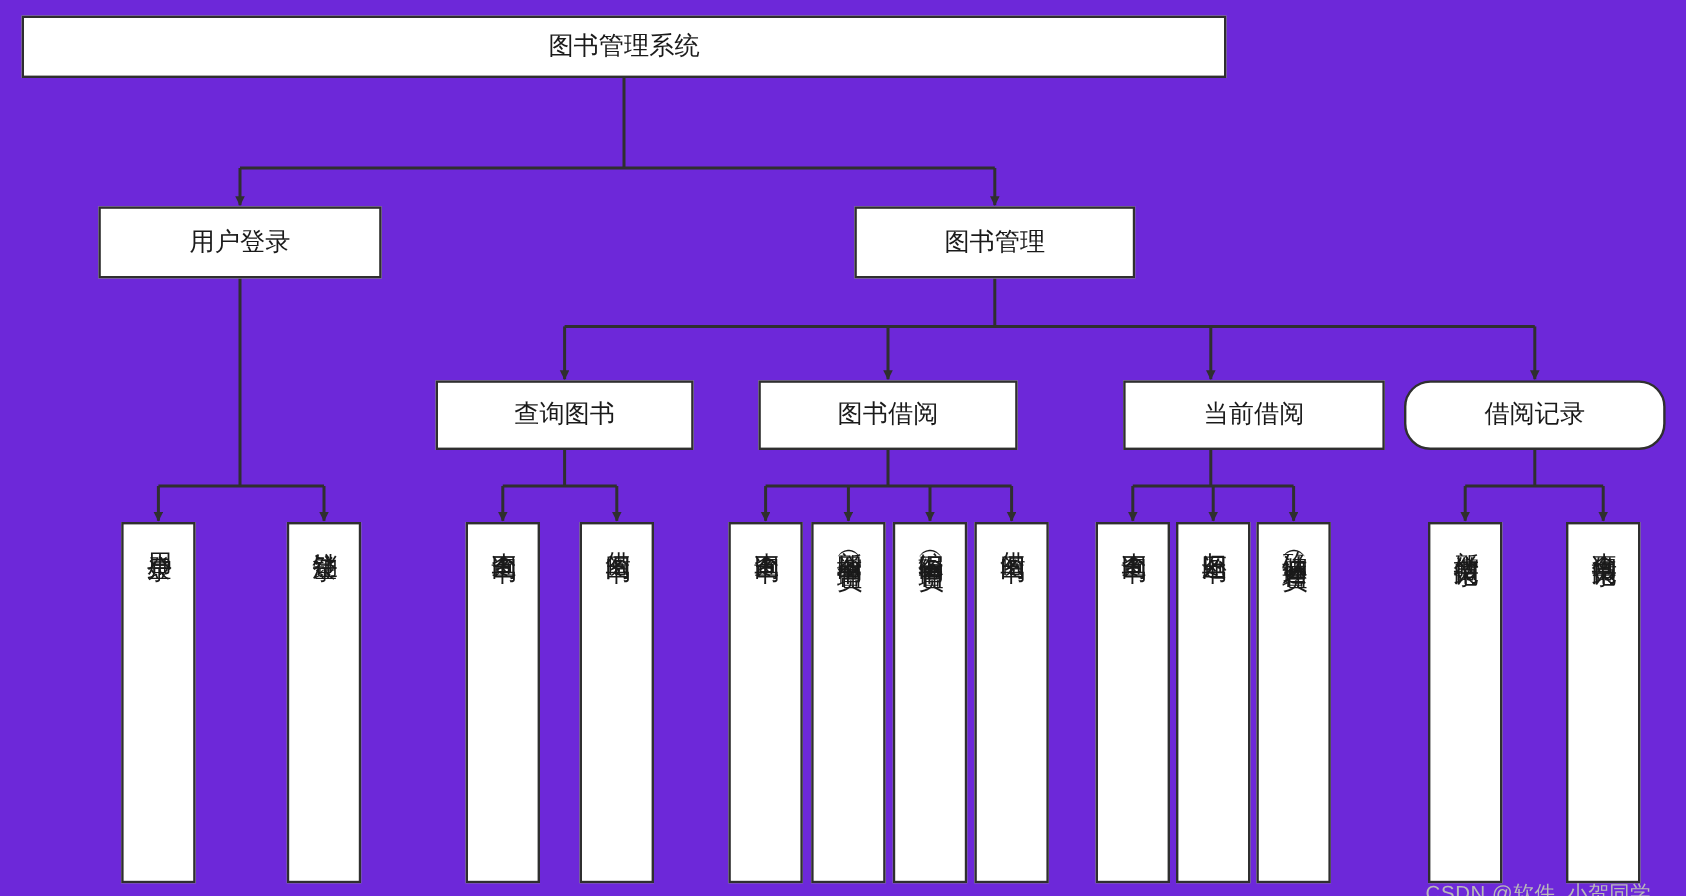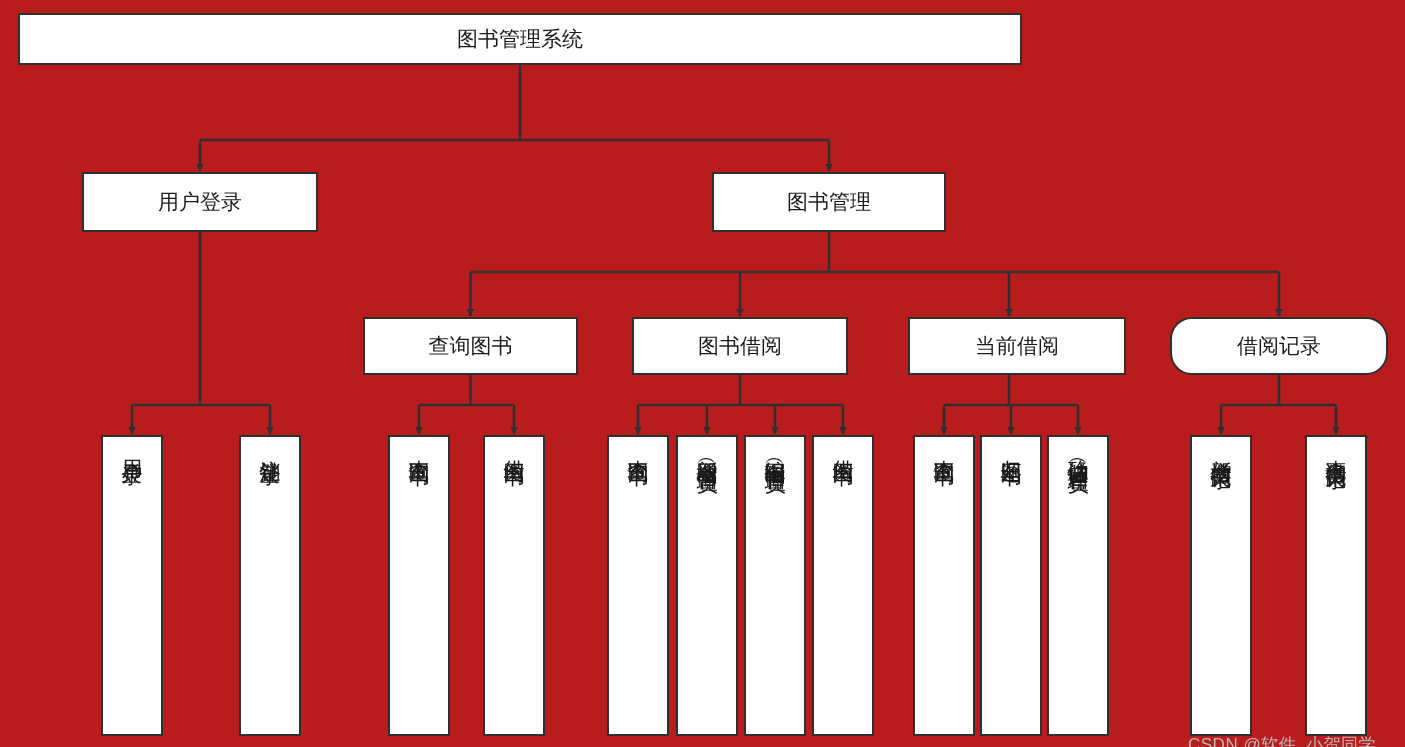--- a/index.html
+++ b/index.html
@@ -1,17 +1,17 @@
 <!DOCTYPE html>
 <html><head>
 <meta charset="utf-8">
 <style>
   html,body{margin:0;padding:0;background:#ffffff;}
   body{font-family:"Liberation Sans","DejaVu Sans",sans-serif;}
-  #canvas{position:relative;width:1405px;height:747px;background:#b91c1c;overflow:hidden;}
+  #canvas{position:relative;width:1405px;height:747px;background:#6d28d9;overflow:hidden;}
   svg.connectors{position:absolute;left:0;top:0;width:1405px;height:747px;pointer-events:none;}
   .node{position:absolute;box-sizing:border-box;background:#ffffff;border:2px solid #2f2f2f;
         display:flex;align-items:center;justify-content:center;}
   .node .label{color:#1a1a1a;text-align:center;line-height:1.18;white-space:pre-line;}
   .node.horiz .label{font-size:21px;}
   .node.vert{align-items:flex-start;justify-content:center;padding-top:6px;}
   .node.vert .label{writing-mode:vertical-rl;text-orientation:upright;font-size:21px;
         letter-spacing:2px;line-height:1.05;}
   .watermark{position:absolute;color:#b9b9b9;font-size:17px;white-space:nowrap;
         letter-spacing:0.5px;}
@@ -71,21 +71,21 @@
       </div>
       <div class="node horiz" style="left: 712px; top: 172px; width: 234px; height: 60px; border-color: rgb(47, 47, 47); background: rgb(255, 255, 255);">
         <span class="label" style="color: rgb(26, 26, 26); text-align: center;">图书管理</span>
       </div>
       <div class="node horiz" style="left: 363px; top: 317px; width: 215px; height: 58px; border-color: rgb(47, 47, 47); background: rgb(255, 255, 255);">
         <span class="label" style="color: rgb(26, 26, 26);">查询图书</span>
       </div>
       <div class="node horiz" style="left: 632px; top: 317px; width: 216px; height: 58px; border-color: rgb(47, 47, 47); background: rgb(255, 255, 255);">
         <span class="label" style="color: rgb(26, 26, 26);">图书借阅</span>
       </div>
-      <div class="node horiz" style="left: 908px; top: 317px; width: 218px; height: 58px; border-color: rgb(47, 47, 47); background: rgb(255, 255, 255);">
+      <div class="node horiz" style="left: 936px; top: 317px; width: 218px; height: 58px; border-color: rgb(47, 47, 47); background: rgb(255, 255, 255);">
         <span class="label" style="color: rgb(26, 26, 26);">当前借阅</span>
       </div>
       <div class="node horiz" style="left: 1170px; top: 317px; width: 218px; height: 58px; border-color: rgb(47, 47, 47); background: rgb(255, 255, 255); border-radius: 22px;">
         <span class="label" style="color: rgb(26, 26, 26);">借阅记录</span>
       </div>
       <div class="node vert" style="left: 101px; top: 435px; width: 62px; height: 301px; border-color: rgb(47, 47, 47); background: rgb(255, 255, 255);">
         <span class="label" style="color: rgb(26, 26, 26);">用户登录</span>
       </div>
       <div class="node vert" style="left: 239px; top: 435px; width: 62px; height: 301px; border-color: rgb(47, 47, 47); background: rgb(255, 255, 255);">
         <span class="label" style="color: rgb(26, 26, 26);">注销登录</span>

